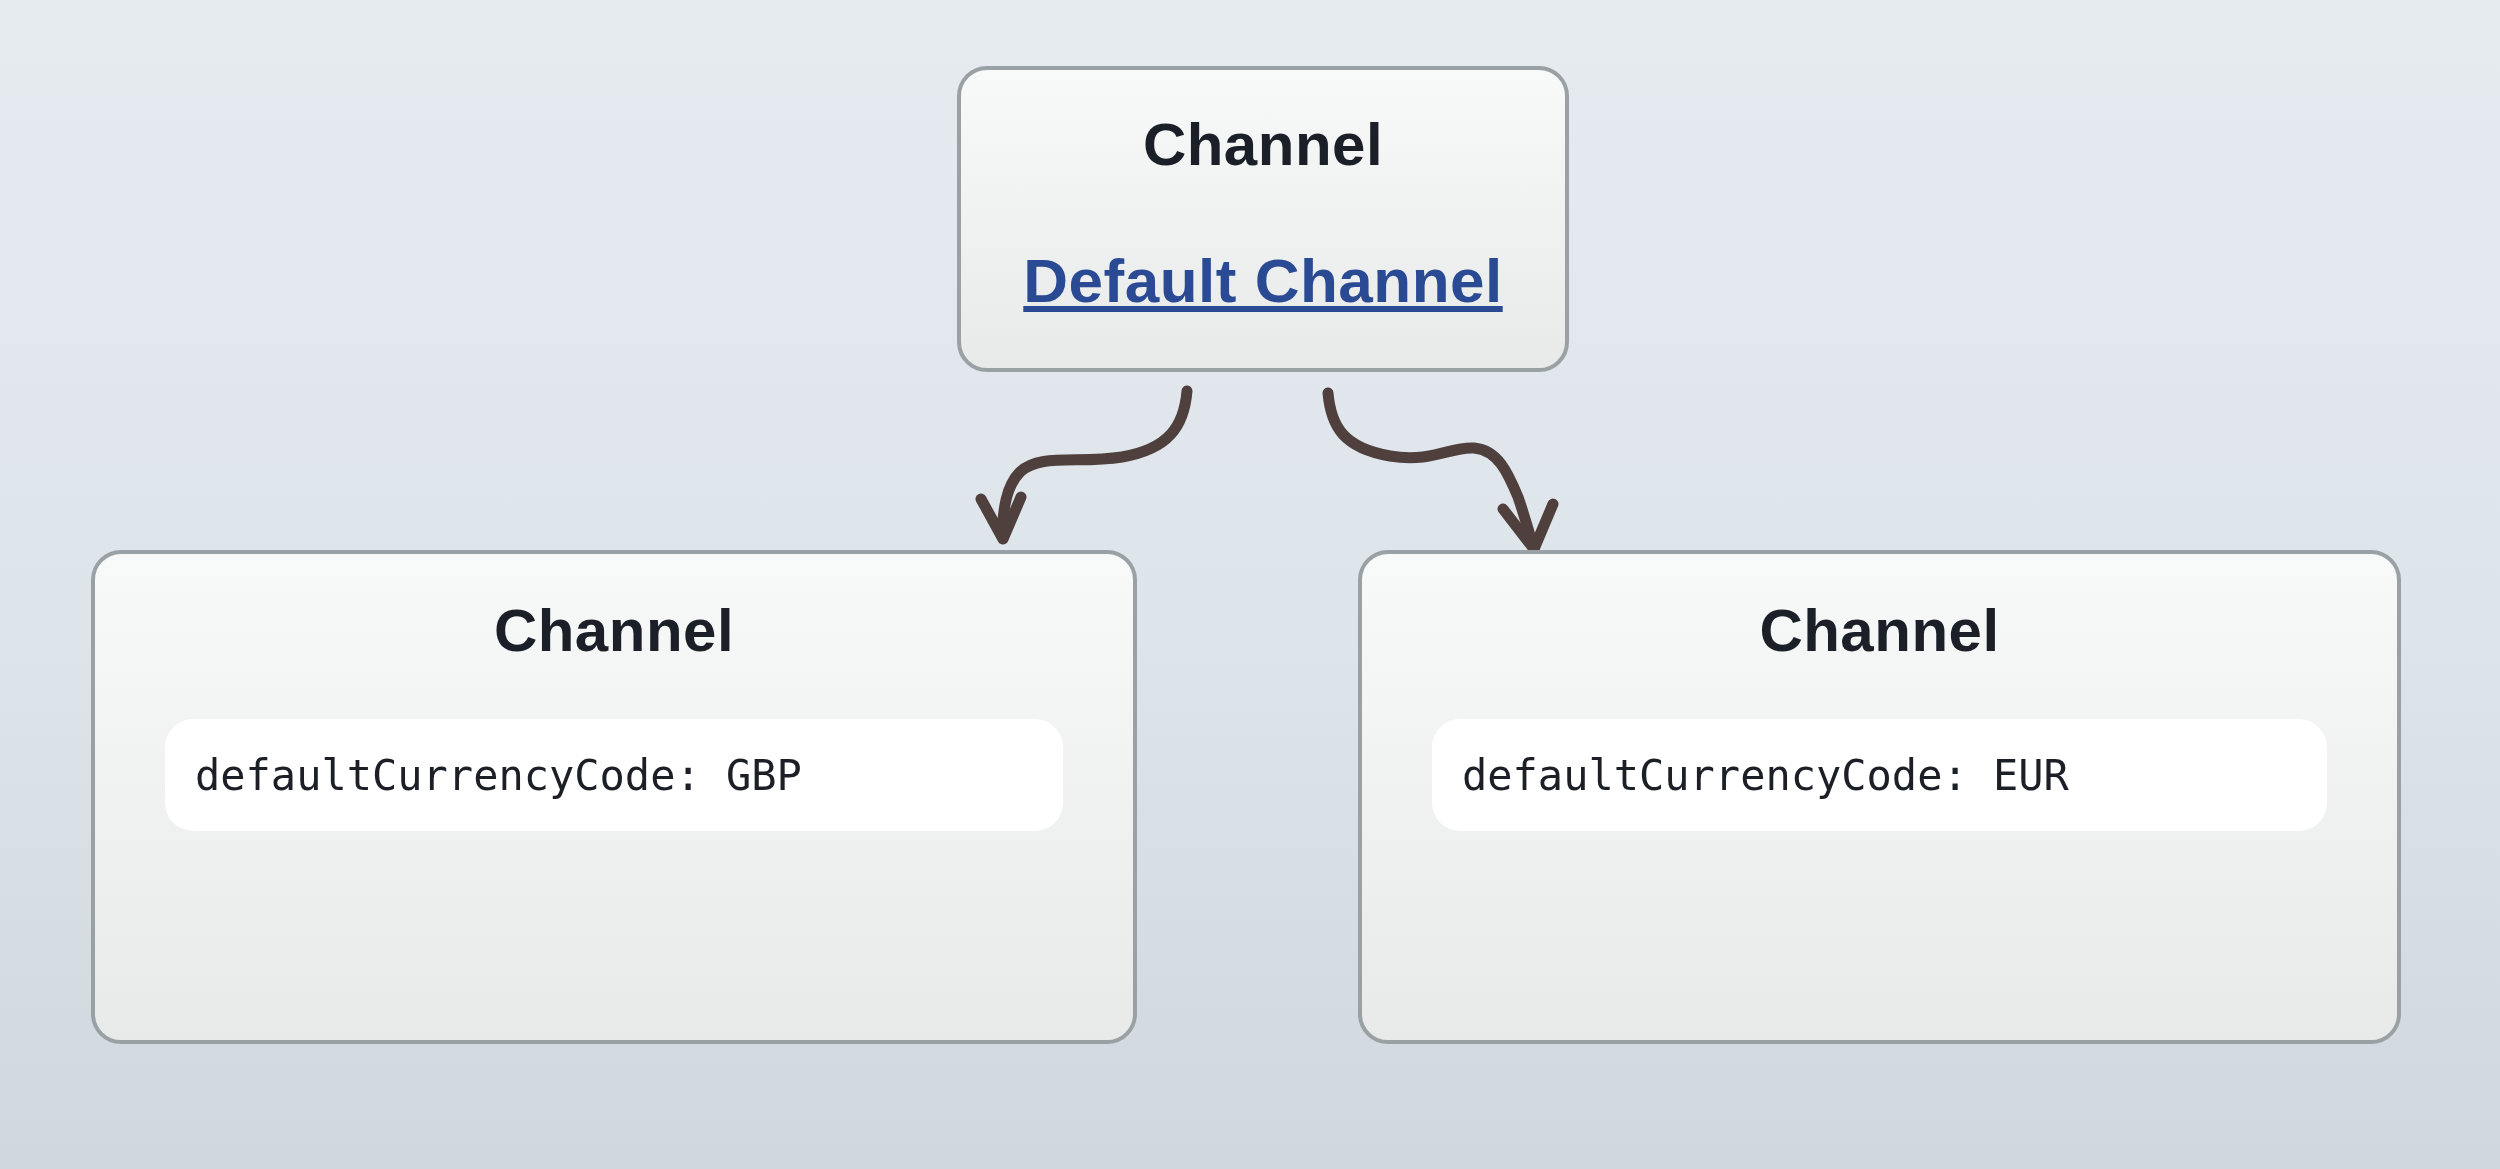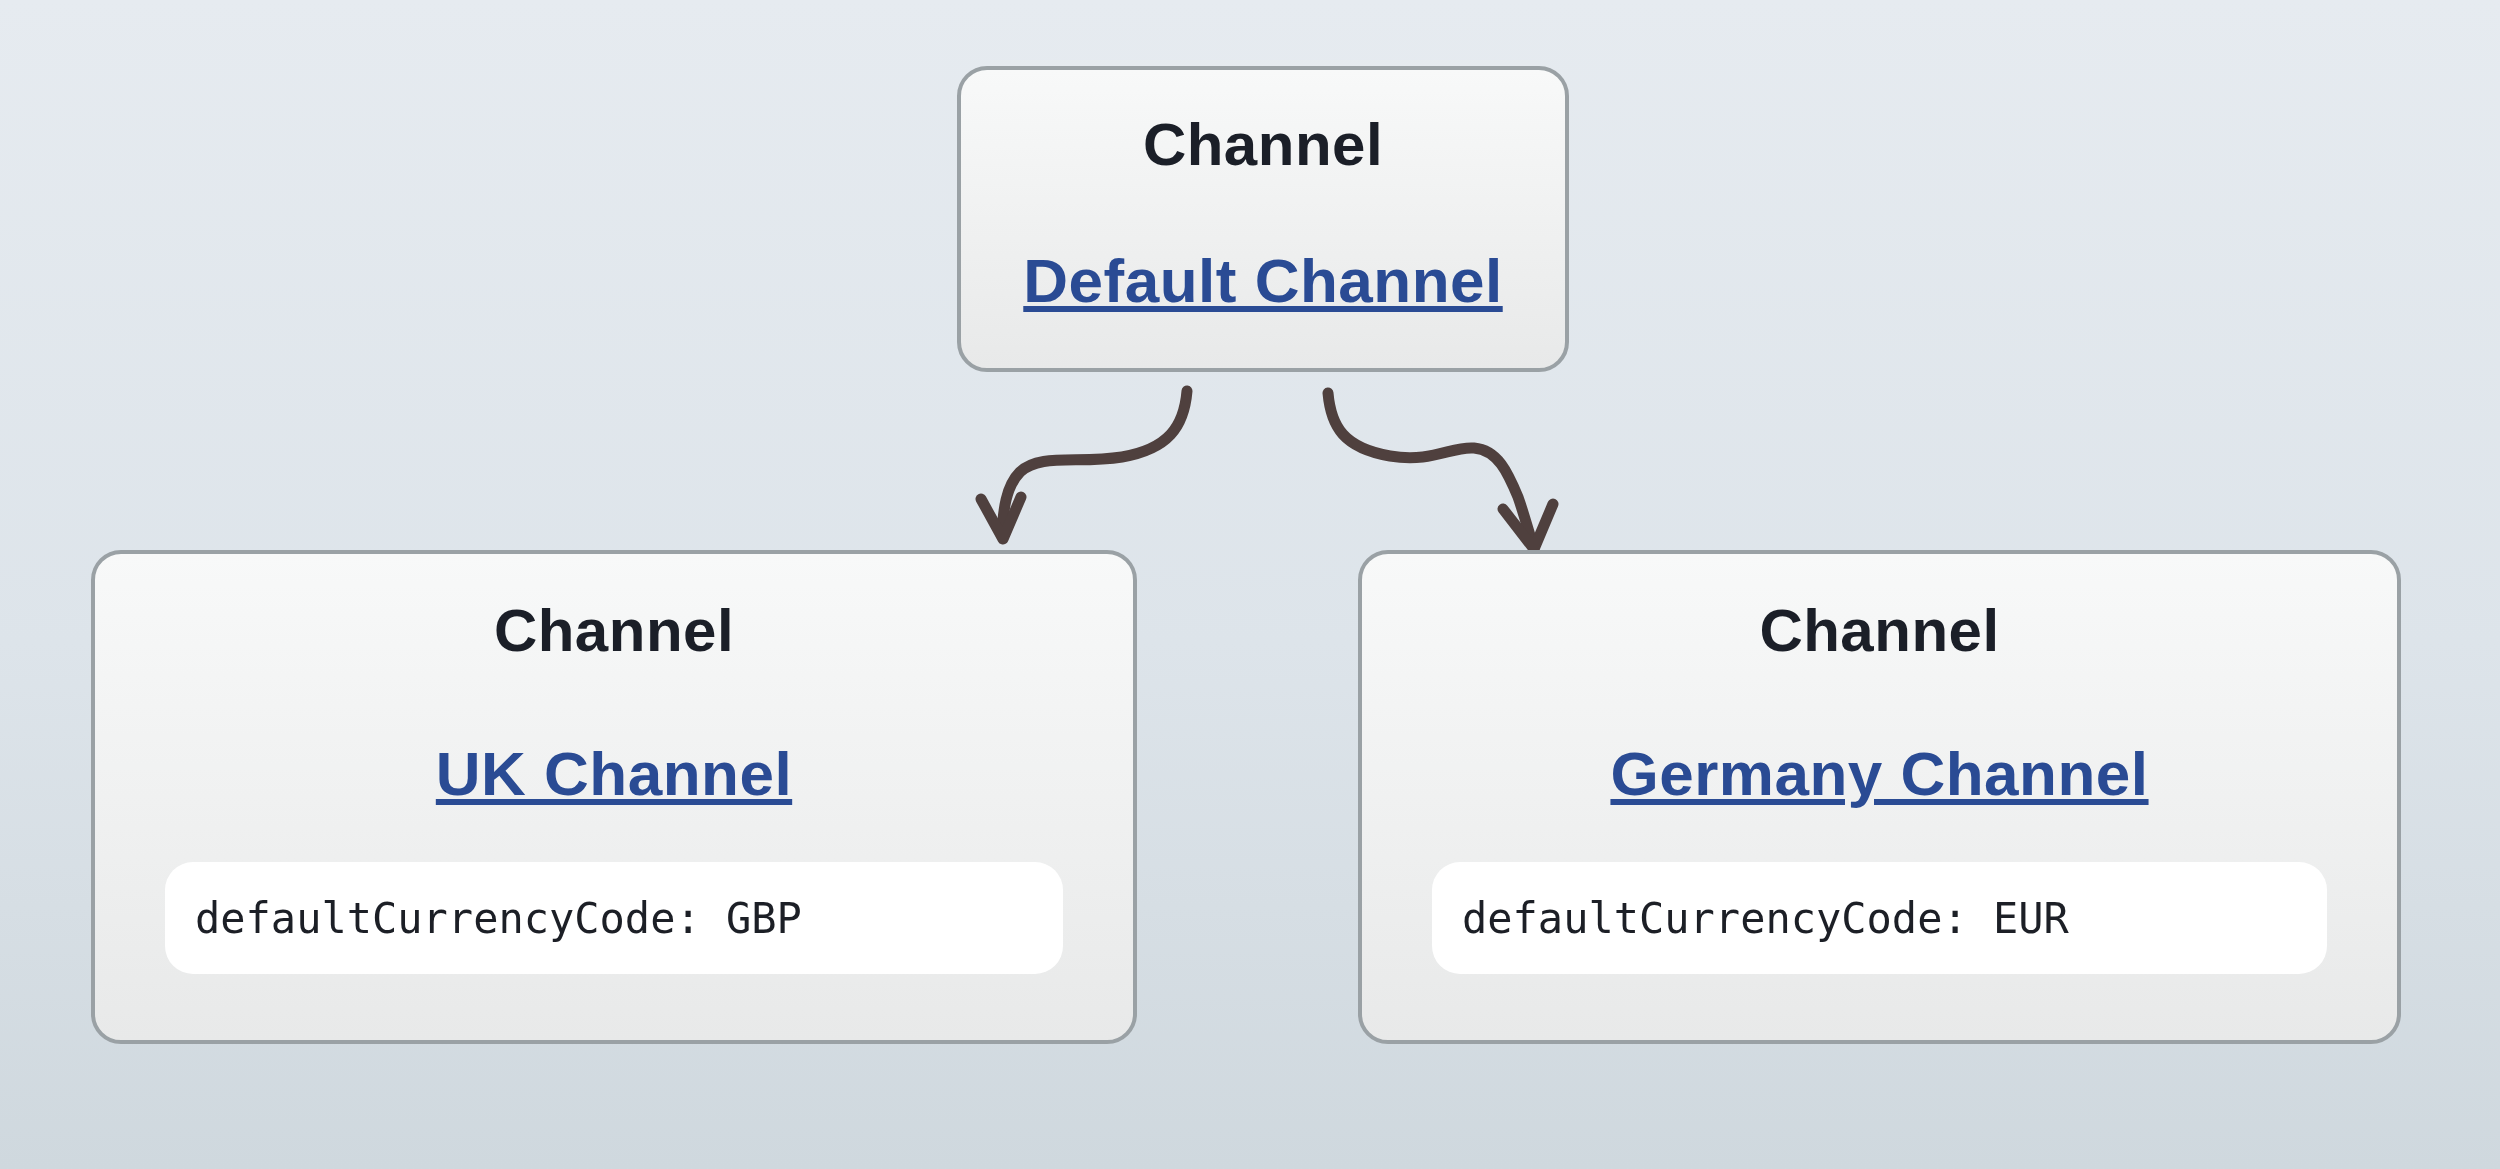--- a/index.html
+++ b/index.html
@@ -92,27 +92,25 @@
     </g>
   </svg>
 
   <div class="node node-root">
     <div class="node-title">Channel</div>
     <div class="node-name">Default Channel</div>
   </div>
 
   <div class="node node-left">
     <div class="node-title">Channel</div>
-    <div class="node-name">UK Channel</div>
     <div class="code-pill">
       <span class="code-text">defaultCurrencyCode: GBP</span>
     </div>
   </div>
 
   <div class="node node-right">
     <div class="node-title">Channel</div>
-    <div class="node-name">Germany Channel</div>
     <div class="code-pill">
       <span class="code-text">defaultCurrencyCode: EUR</span>
     </div>
   </div>
 
 </div>
 
 </body></html>

